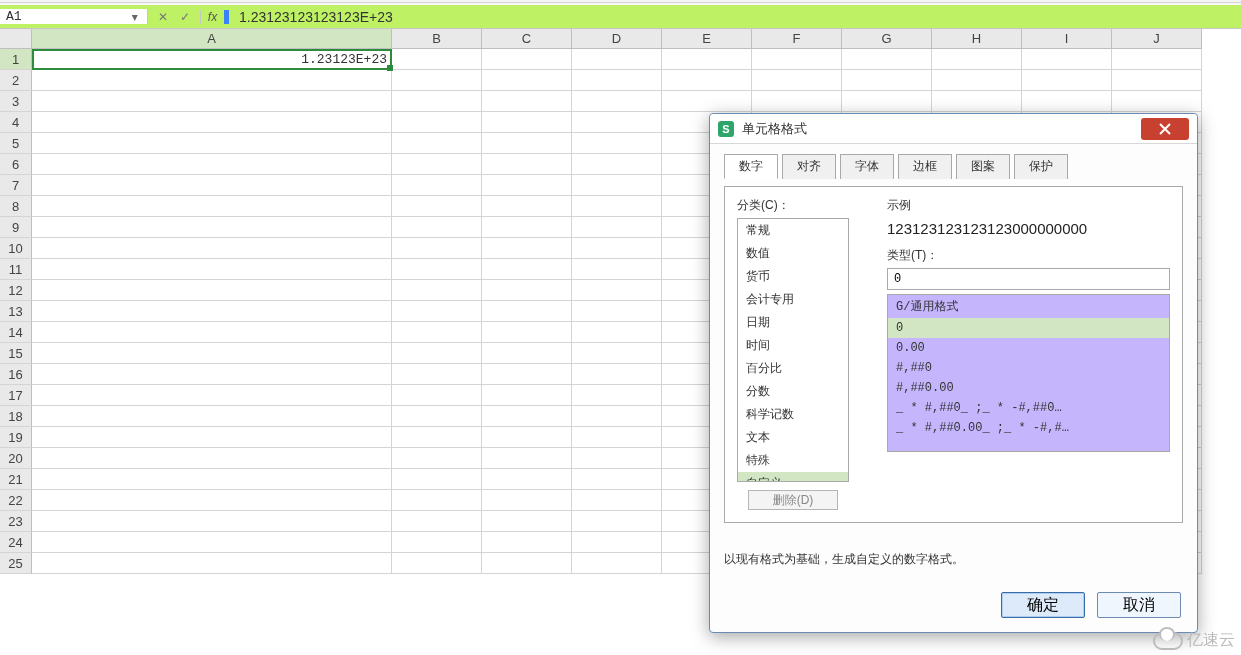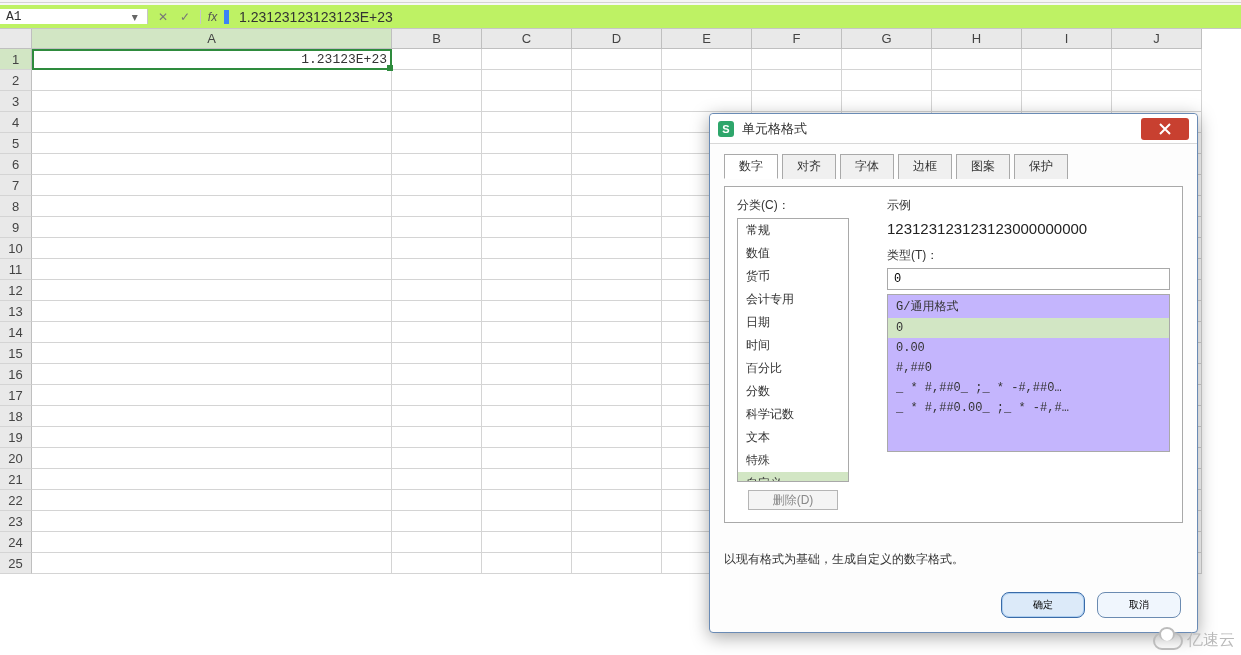--- a/index.html
+++ b/index.html
@@ -313,23 +313,23 @@
   display: flex;
   justify-content: flex-end;
   gap: 12px;
   padding: 10px 16px 14px;
 }
 .dlg-btn {
   min-width: 84px;
   height: 26px;
   border: 1px solid #6b8bb1;
   background: #f0f6fd;
-  font-size: 10px;
+  font-size: 16px;
   cursor: pointer;
-  border-radius: 8px;
+  border-radius: 2px;
 }
 .dlg-btn.primary {
   background: #dceaf9;
   border-color: #3a6ba8;
   box-shadow: inset 0 0 0 1px #aecff0;
 }
 
 
 .watermark {
   position: absolute;
@@ -769,20 +769,21 @@
       <div class="dlg-right">
         <span class="lbl">示例</span>
         <div class="sample-val">123123123123123000000000</div>
         <span class="lbl">类型(T)：</span>
         <input class="type-input" type="text" value="0" style="">
         <div class="fmt-list" id="fmt-list">
             <div class="fmt-item">G/通用格式</div>
             <div class="fmt-item selected">0</div>
             <div class="fmt-item">0.00</div>
             <div class="fmt-item">#,##0</div>
+            <div class="fmt-item">#,##0.00</div>
             <div class="fmt-item">_ * #,##0_ ;_ * -#,##0…</div>
             <div class="fmt-item">_ * #,##0.00_ ;_ * -#,#…</div>
           </div>
       </div>
     </div>
     <div class="hint">以现有格式为基础，生成自定义的数字格式。</div>
   </div>
   <div class="dlg-footer">
     <button class="dlg-btn primary">确定</button>
     <button class="dlg-btn">取消</button>

